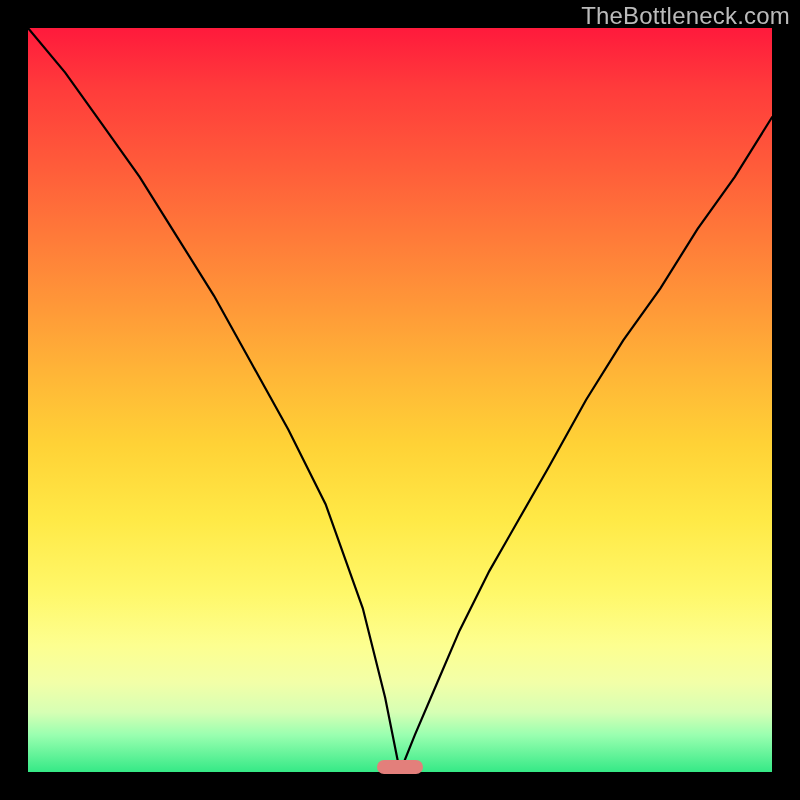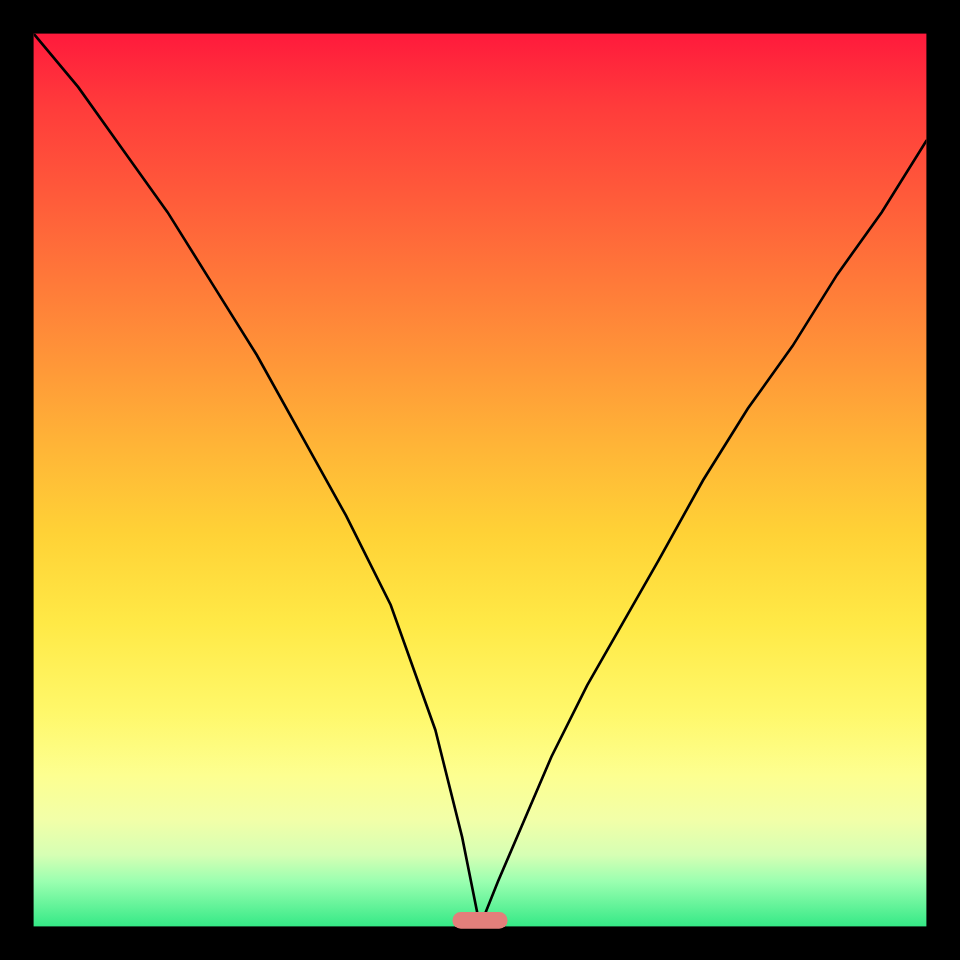--- a/index.html
+++ b/index.html
@@ -67,19 +67,20 @@
     border-radius: 7px;
     background: #e37f7b;
     z-index: 3;
     pointer-events: none;
   }
 </style>
 </head>
 <body>
 
 <div class="frame">
+  <div class="watermark">TheBottleneck.com</div>
   <div class="plot-area">
     <svg class="curve" viewBox="0 0 744 744" preserveAspectRatio="none">
       <path id="curve-path" fill="none" stroke="#000" stroke-width="2.2" stroke-linecap="round" d="M 0.00 0.00 L 37.20 44.64 L 74.40 96.72 L 111.60 148.80 L 148.80 208.32 L 186.00 267.84 L 223.20 334.80 L 260.40 401.76 L 297.60 476.16 L 334.80 580.32 L 357.12 669.60 L 372.00 744.00 L 386.88 706.80 L 409.20 654.72 L 431.52 602.64 L 461.28 543.12 L 491.04 491.04 L 520.80 438.96 L 558.00 372.00 L 595.20 312.48 L 632.40 260.40 L 669.60 200.88 L 706.80 148.80 L 744.00 89.28"></path>
     </svg>
     <div id="trough" class="trough-marker" style="left: 349px; top: 732px; background: rgb(227, 127, 123);"></div>
   </div>
 </div>
 
 </body></html>

